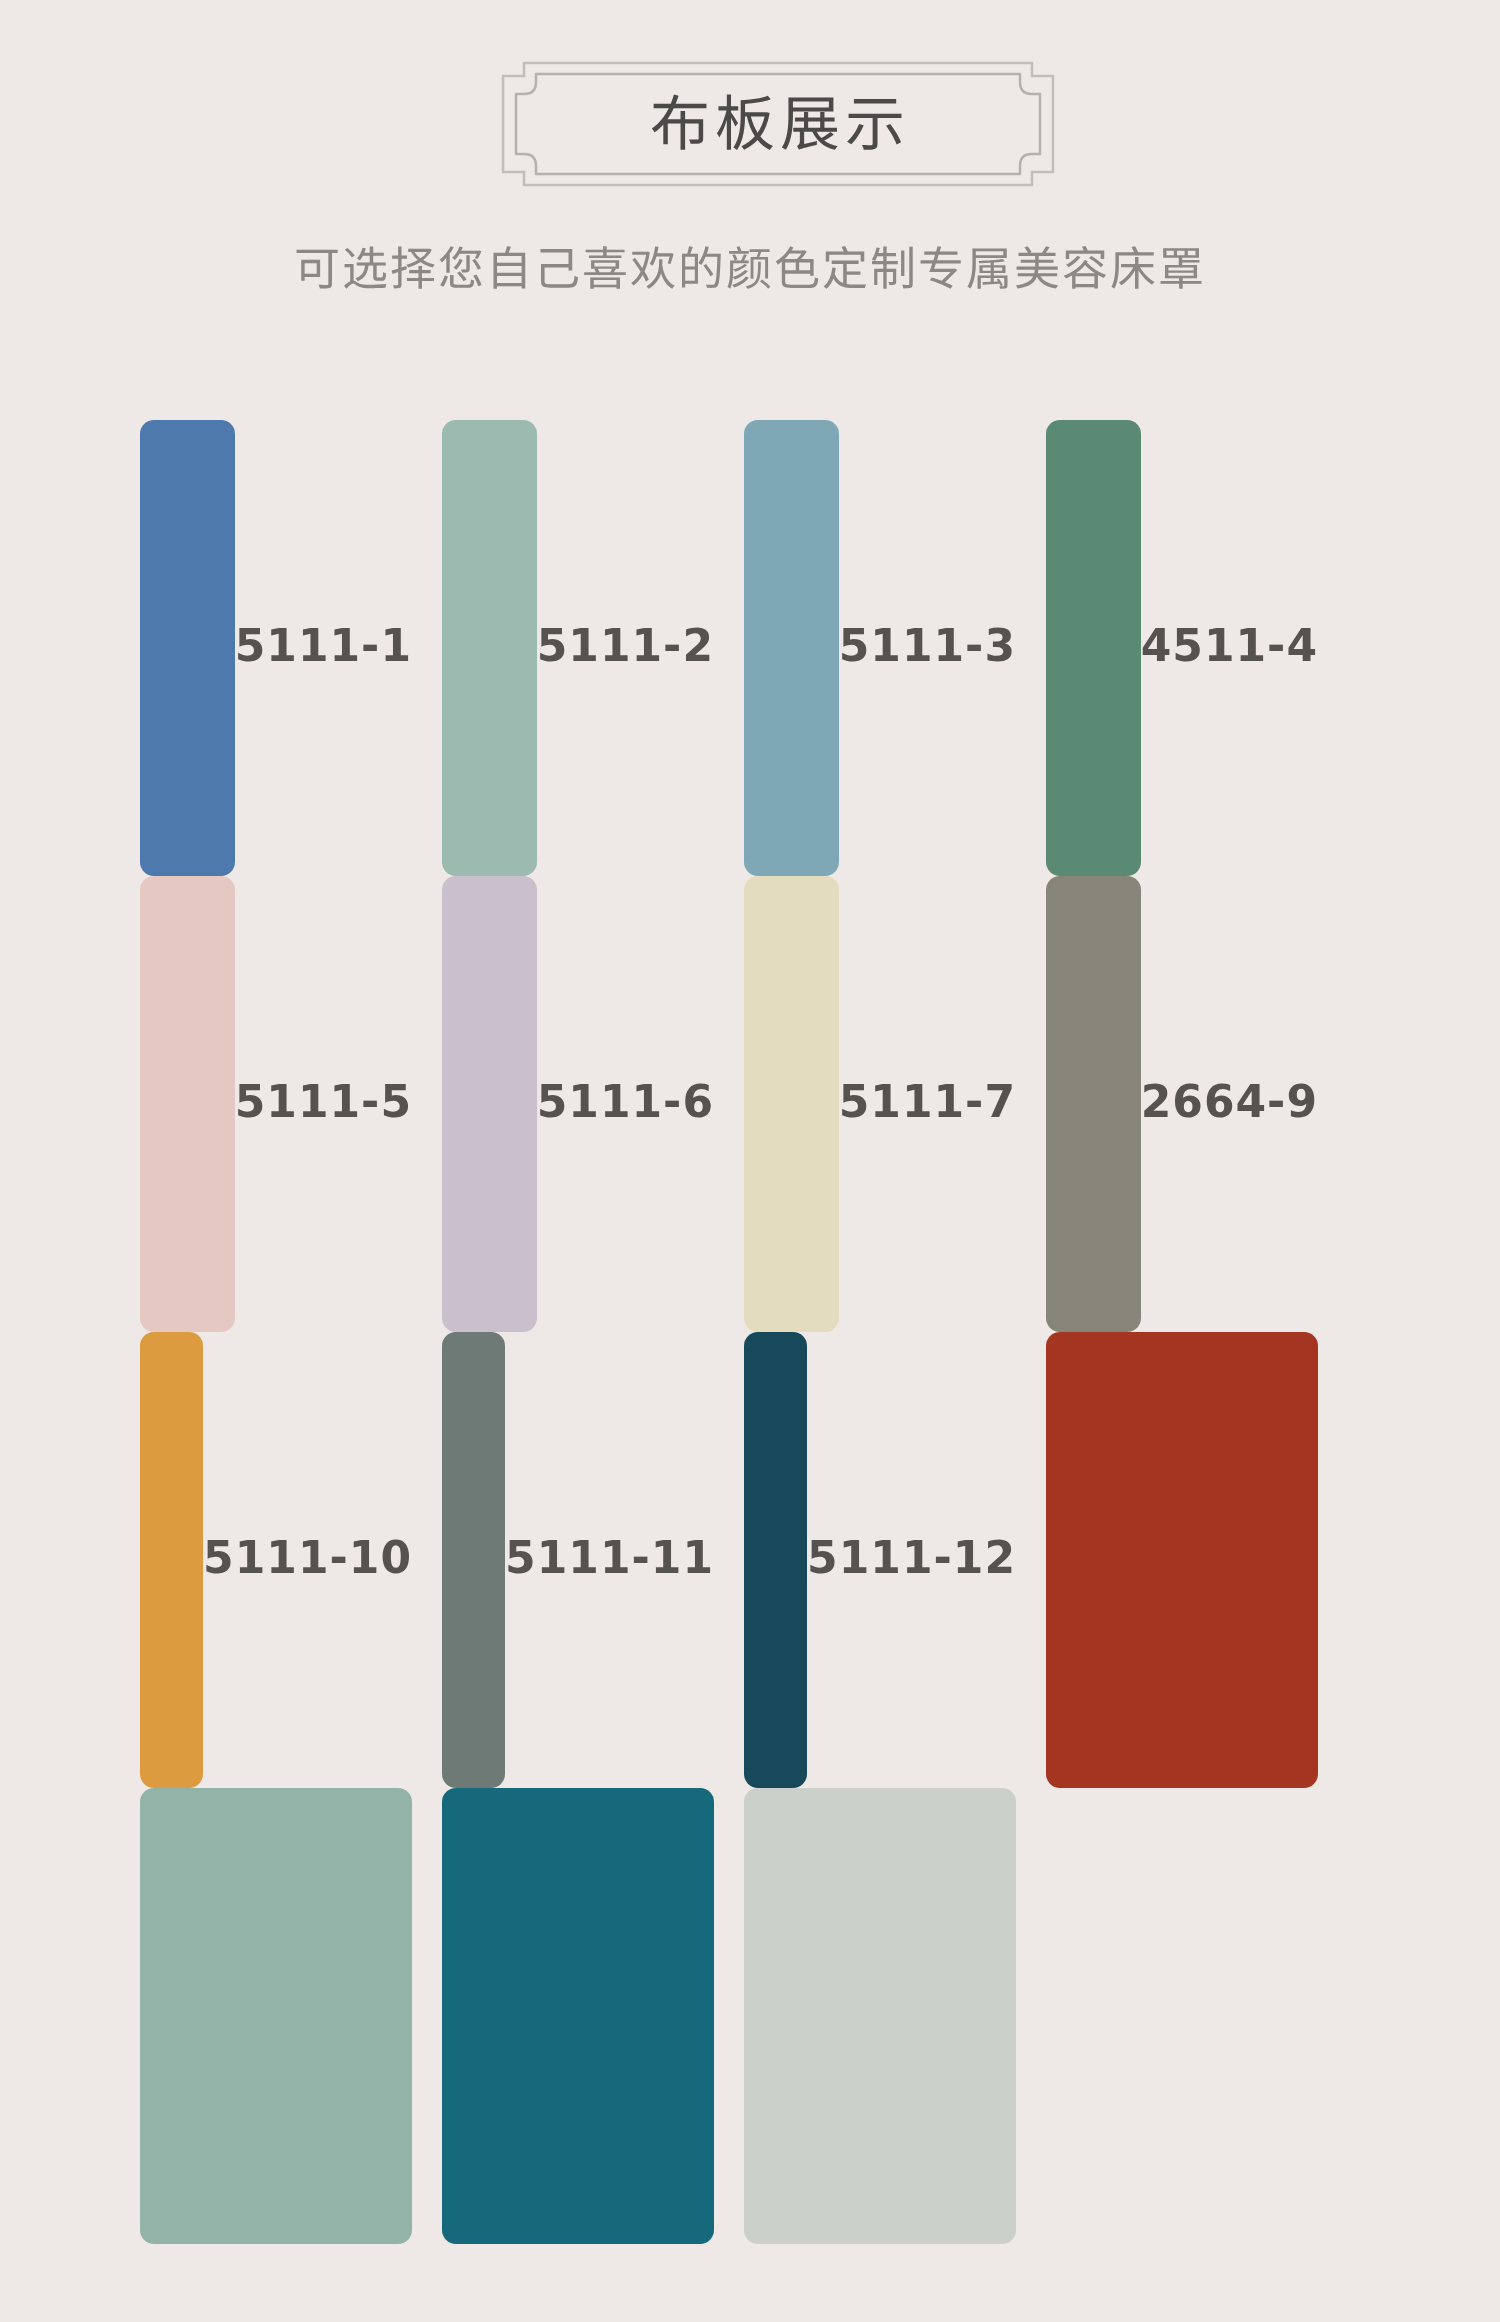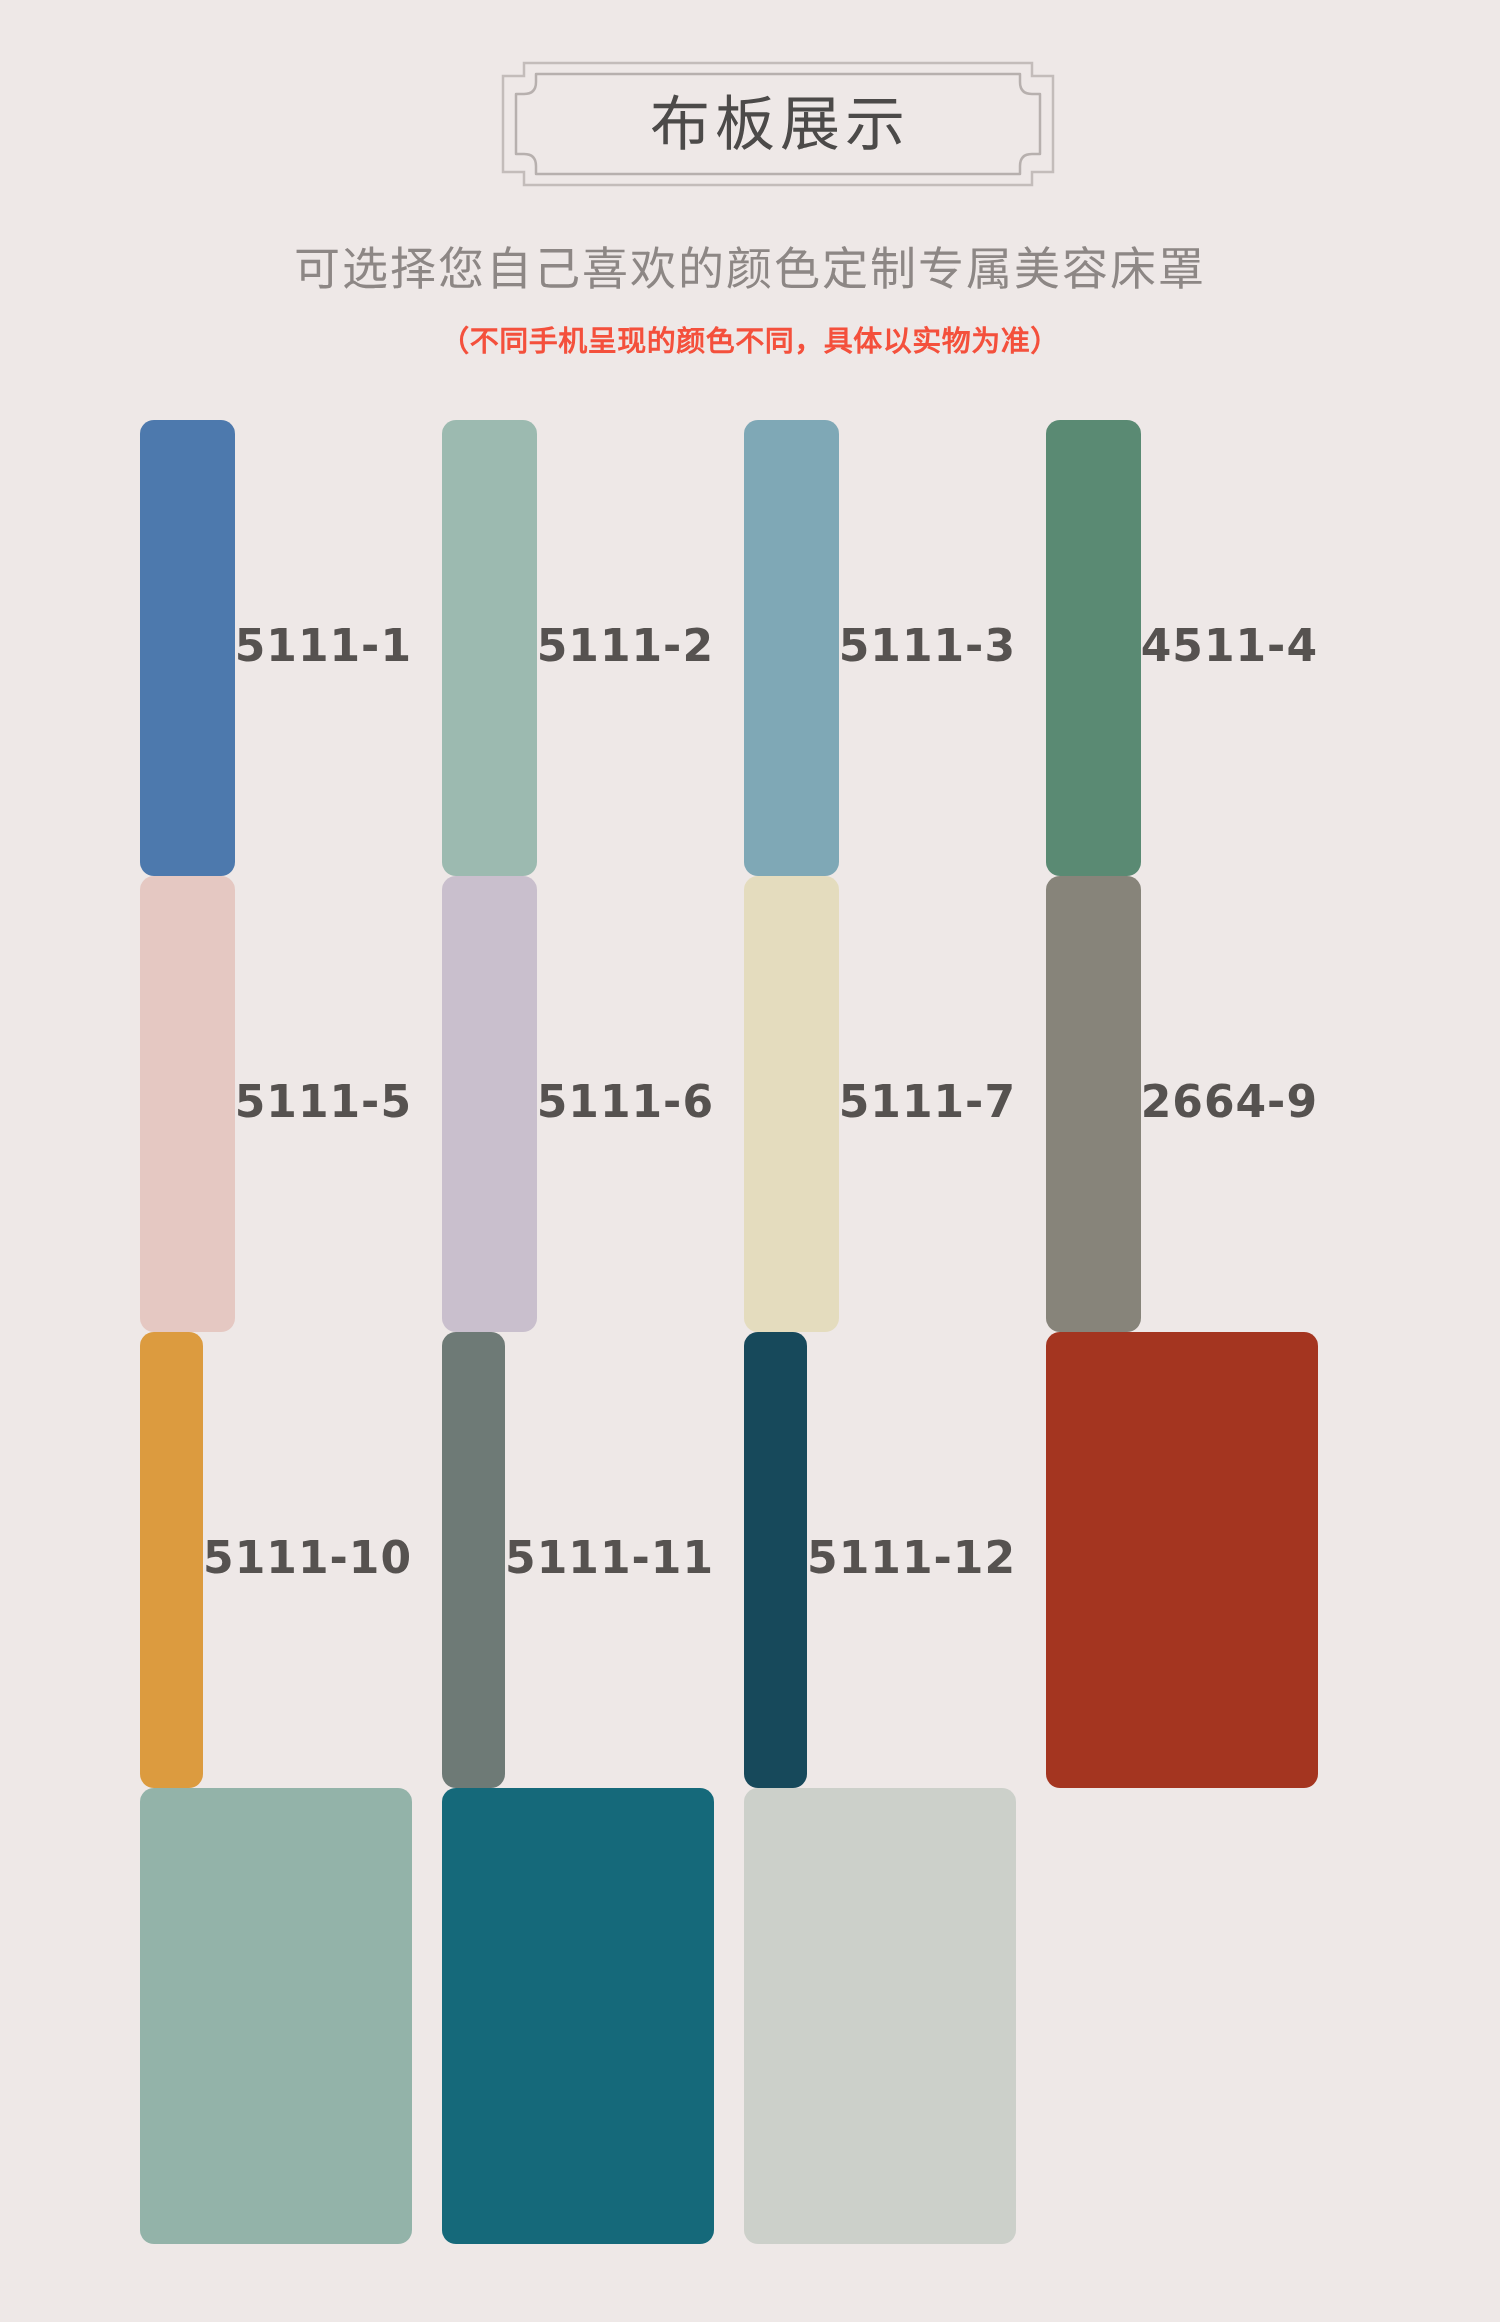--- a/index.html
+++ b/index.html
@@ -171,21 +171,20 @@
                    Z" fill="none" stroke="#b7b0ae" stroke-width="2.5" stroke-linejoin="round"></path>
         </svg>
       </div>
 
       <div class="plaque-title" style="color: rgb(76, 74, 73);">布板展示</div>
     </div>
   </div>
 
   <div class="subtitle" style="color: rgb(141, 135, 133);">可选择您自己喜欢的颜色定制专属美容床罩</div>
 
-  <div class="notice" style="color: rgb(244, 80, 60);">（不同手机呈现的颜色不同，具体以实物为准）</div>
 
   <div class="swatch-grid">
 
     <div class="swatch-cell">
       <div class="swatch-chip" style="background-color: rgb(77, 121, 173);"></div>
       <div class="swatch-label">5111-1</div>
     </div>
 
     <div class="swatch-cell">
       <div class="swatch-chip" style="background-color: rgb(156, 186, 176);"></div>

